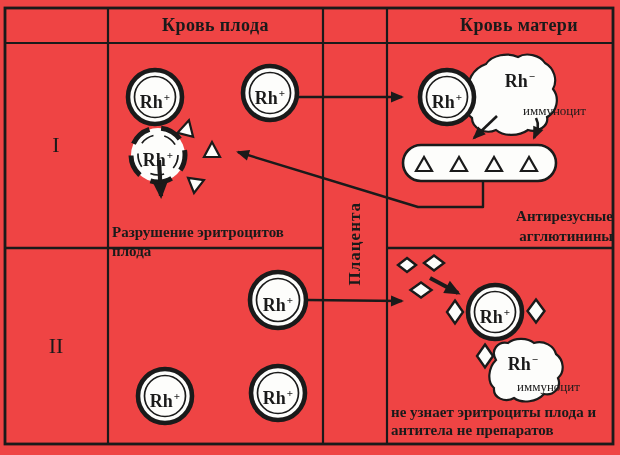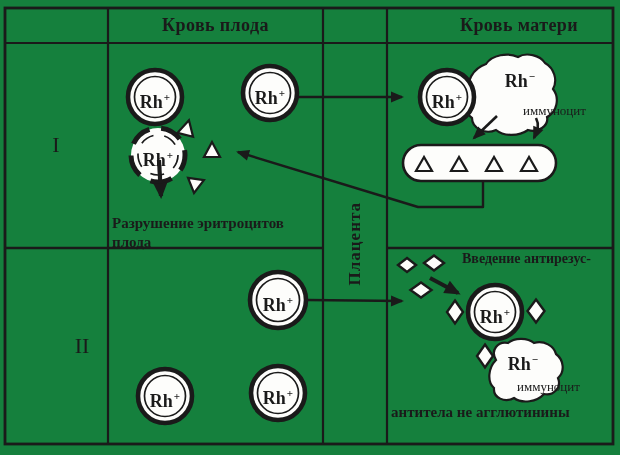--- a/index.html
+++ b/index.html
@@ -1,46 +1,46 @@
 <!DOCTYPE html>
 <html><head>
 <meta charset="utf-8">
 <style>
   html,body{margin:0;padding:0;background:#ffffff;}
   .page{
-    position:relative;width:620px;height:455px;background:#15803d;
+    position:relative;width:620px;height:455px;background:#ef4444;
     font-family:"Liberation Serif","DejaVu Serif",serif;color:#1a1a1a;overflow:hidden;
   }
   svg.layer{position:absolute;left:0;top:0;}
   .hdr{
     position:absolute;top:10px;height:31px;line-height:31px;text-align:center;
     font-size:18px;font-weight:bold;letter-spacing:.4px;
   }
   .hdr-fetal{left:108px;width:215px;}
   .hdr-maternal{left:387px;width:264px;}
   .rowlbl{position:absolute;left:6px;width:100px;text-align:center;font-size:22px;}
   .rowlbl.r1{top:132px;}
-  .rowlbl.r2{top:333px;padding-left:26px;}
+  .rowlbl.r2{top:333px;}
   .placenta-wrap{
     position:absolute;left:323px;top:44px;width:64px;height:400px;
     display:flex;align-items:center;justify-content:center;
   }
   .placenta-wrap span{
     writing-mode:vertical-rl;transform:rotate(180deg);
     font-size:17px;font-weight:bold;letter-spacing:1px;
   }
   .rh-label{
     position:absolute;width:48px;height:24px;line-height:24px;text-align:center;
     font-size:18px;font-weight:bold;
   }
   .rh-label sup{font-size:11px;vertical-align:super;margin-left:1px;}
   .small-label{position:absolute;font-size:13px;font-weight:normal;white-space:nowrap;}
   .caption{position:absolute;font-size:15px;font-weight:bold;line-height:19px;}
   .caption .line{white-space:nowrap;}
-  .cap-destruction{left:112px;top:214px;width:200px;}
+  .cap-destruction{left:112px;top:223px;width:200px;}
   .cap-agglutinins{left:470px;top:206px;width:143px;text-align:right;line-height:20px;}
   .cap-drugs{left:462px;top:250px;width:155px;font-size:14px;line-height:17px;}
   .cap-result{left:391px;top:403px;width:224px;line-height:18px;}
 </style>
 </head>
 <body>
 
 <div class="page">
 
   <svg class="layer" width="620" height="455" viewBox="0 0 620 455">
@@ -160,22 +160,26 @@
   <div class="rh-label" style="left:254px;top:381px"><span>Rh</span><sup>+</sup></div>
   <div class="rh-label" style="left:471px;top:300px"><span>Rh</span><sup>+</sup></div>
 
   <div class="rh-label" style="left:494px;top:64px;width:52px"><span>Rh</span><sup>−</sup></div>
   <div class="small-label" style="left:523px;top:103px">иммуноцит</div>
   <div class="rh-label" style="left:497px;top:347px;width:52px"><span>Rh</span><sup>−</sup></div>
   <div class="small-label" style="left:517px;top:379px">иммуноцит</div>
 
   <div class="caption cap-destruction">Разрушение эритроцитов плода</div>
 
+  <div class="caption cap-agglutinins">
+    <div class="line">Антирезусные</div>
+    <div class="line">агглютинины</div>
+  </div>
 
   <div class="caption cap-drugs">
-    <div class="line">Введение антирезус-</div>
   </div>
 
   <div class="caption cap-result">
-    <div class="line">антитела не агглютинины</div>
+    <div class="line">не узнает эритроциты плода и</div>
+    <div class="line">антитела не препаратов</div>
   </div>
 
 </div>
 
 </body></html>

